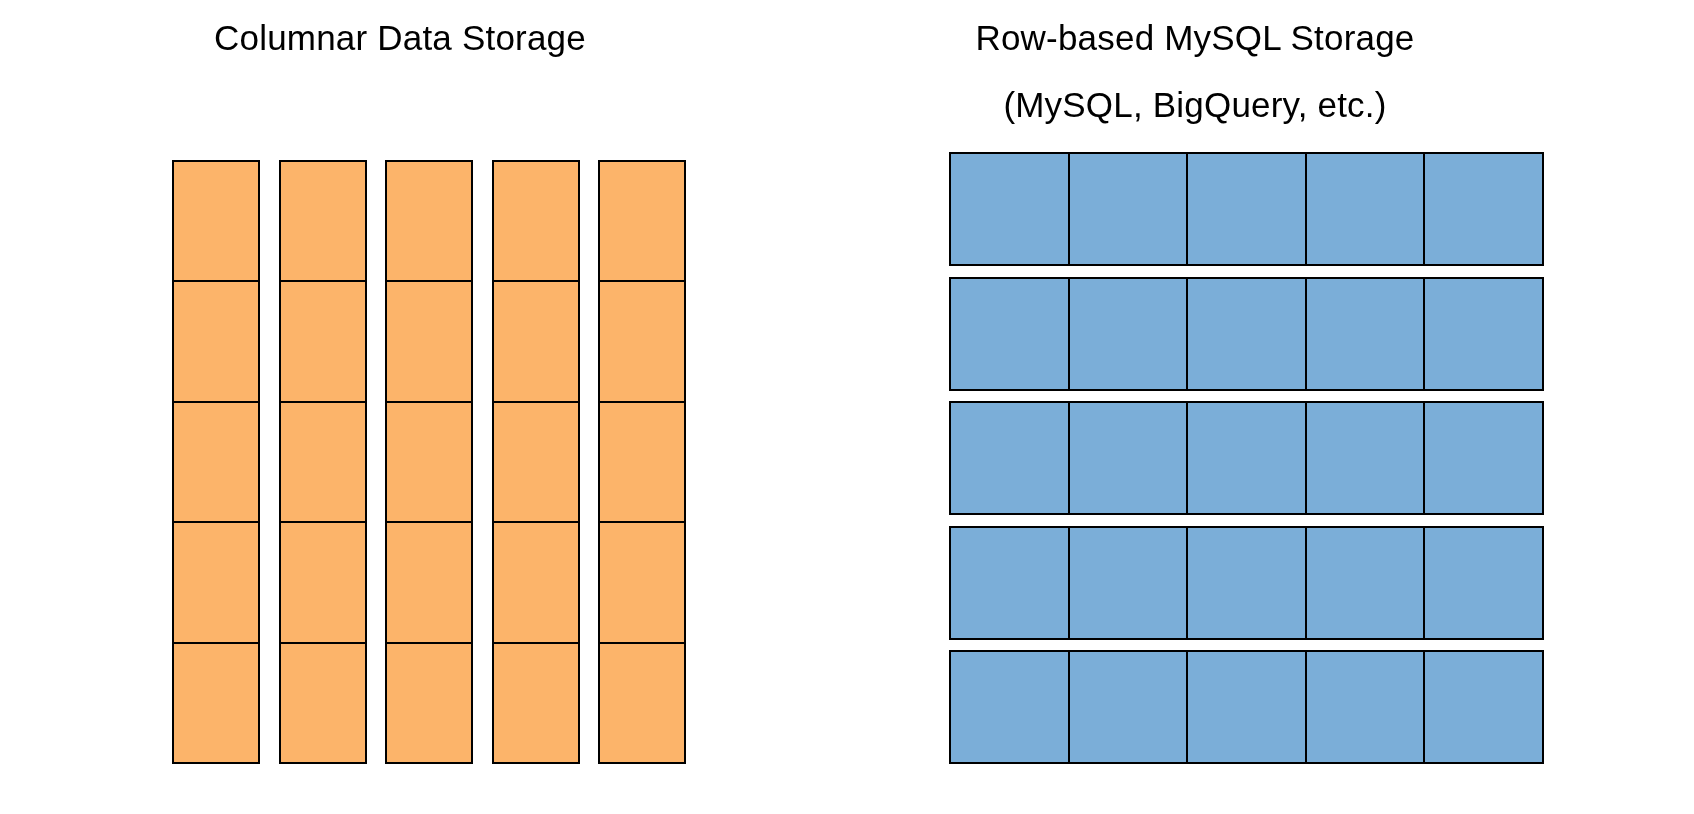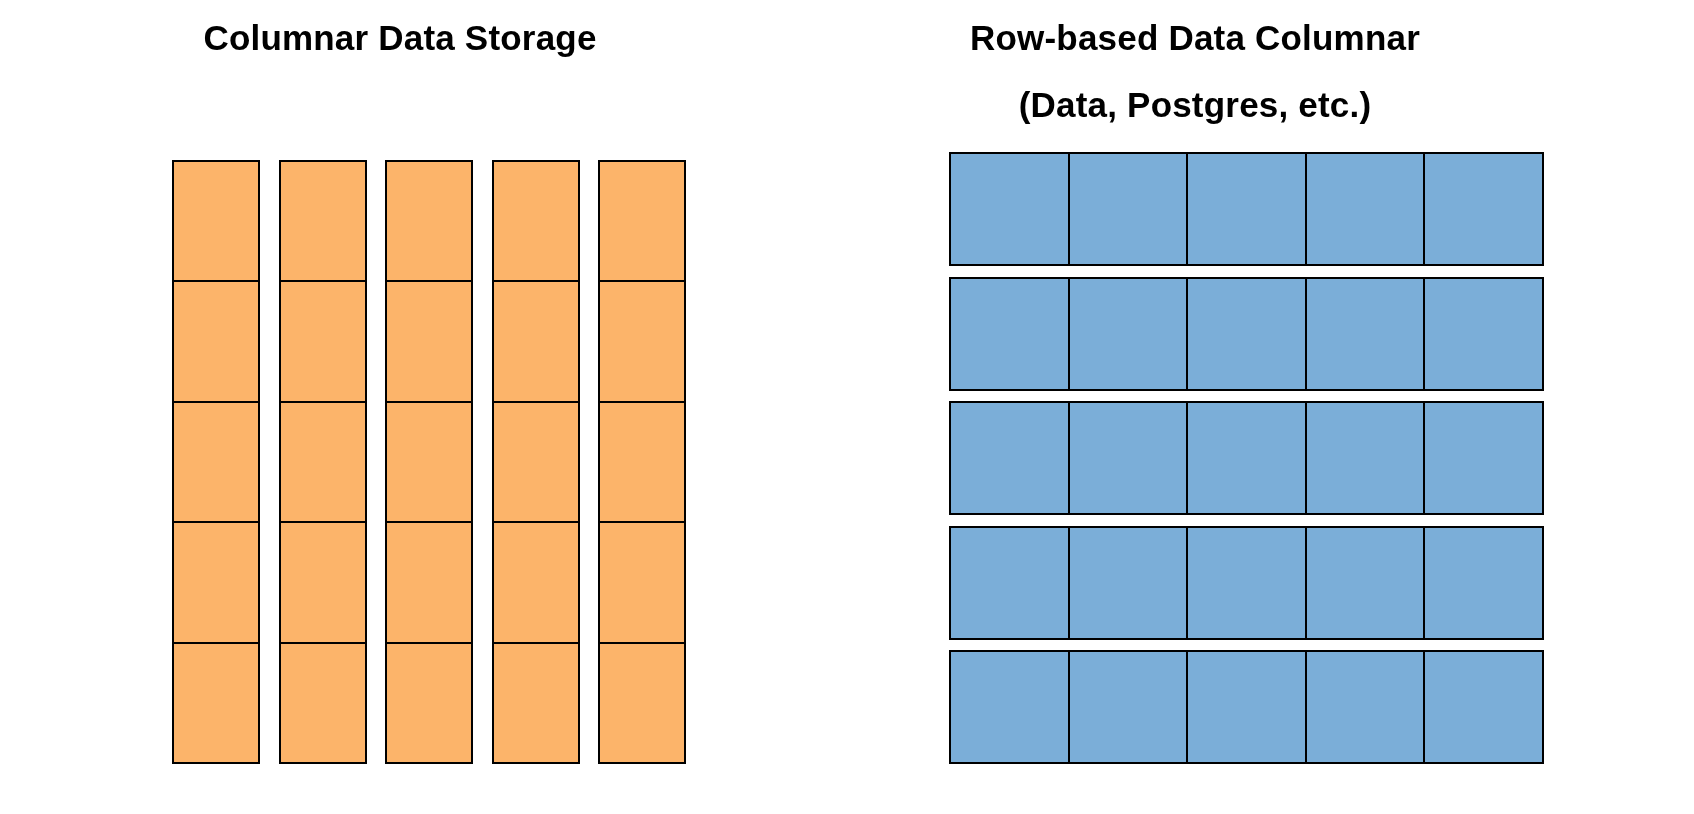--- a/index.html
+++ b/index.html
@@ -19,21 +19,21 @@
     overflow: hidden;
   }
 
   .title-block {
     position: absolute;
     top: 4px;
     width: 600px;
     text-align: center;
     font-size: 35px;
     line-height: 67px;
-    font-weight: 700;
+    font-weight: 400;
     letter-spacing: 0.2px;
     white-space: nowrap;
   }
   .title-block.left  { left: 100px; }
   .title-block.right { left: 895px; }
 
   .grid {
     position: absolute;
     display: flex;
     justify-content: space-between;
@@ -120,22 +120,22 @@
           <div class="cell" style="background-color: rgb(252, 180, 106); border-color: rgb(0, 0, 0);"></div>
           <div class="cell" style="background-color: rgb(252, 180, 106); border-color: rgb(0, 0, 0);"></div>
           <div class="cell" style="background-color: rgb(252, 180, 106); border-color: rgb(0, 0, 0);"></div>
           <div class="cell" style="background-color: rgb(252, 180, 106); border-color: rgb(0, 0, 0);"></div>
         </div>
       </div>
   </section>
 
   <section>
     <div class="title-block right">
-      <div>Row-based Data Columnar</div>
-      <div>(Data, Postgres, etc.)</div>
+      <div>Row-based MySQL Storage</div>
+      <div>(MySQL, BigQuery, etc.)</div>
     </div>
     <div class="grid rows">
         <div class="group">
           <div class="cell" style="background-color: rgb(123, 174, 216); border-color: rgb(0, 0, 0);"></div>
           <div class="cell" style="background-color: rgb(123, 174, 216); border-color: rgb(0, 0, 0);"></div>
           <div class="cell" style="background-color: rgb(123, 174, 216); border-color: rgb(0, 0, 0);"></div>
           <div class="cell" style="background-color: rgb(123, 174, 216); border-color: rgb(0, 0, 0);"></div>
           <div class="cell" style="background-color: rgb(123, 174, 216); border-color: rgb(0, 0, 0);"></div>
         </div>
         <div class="group">

